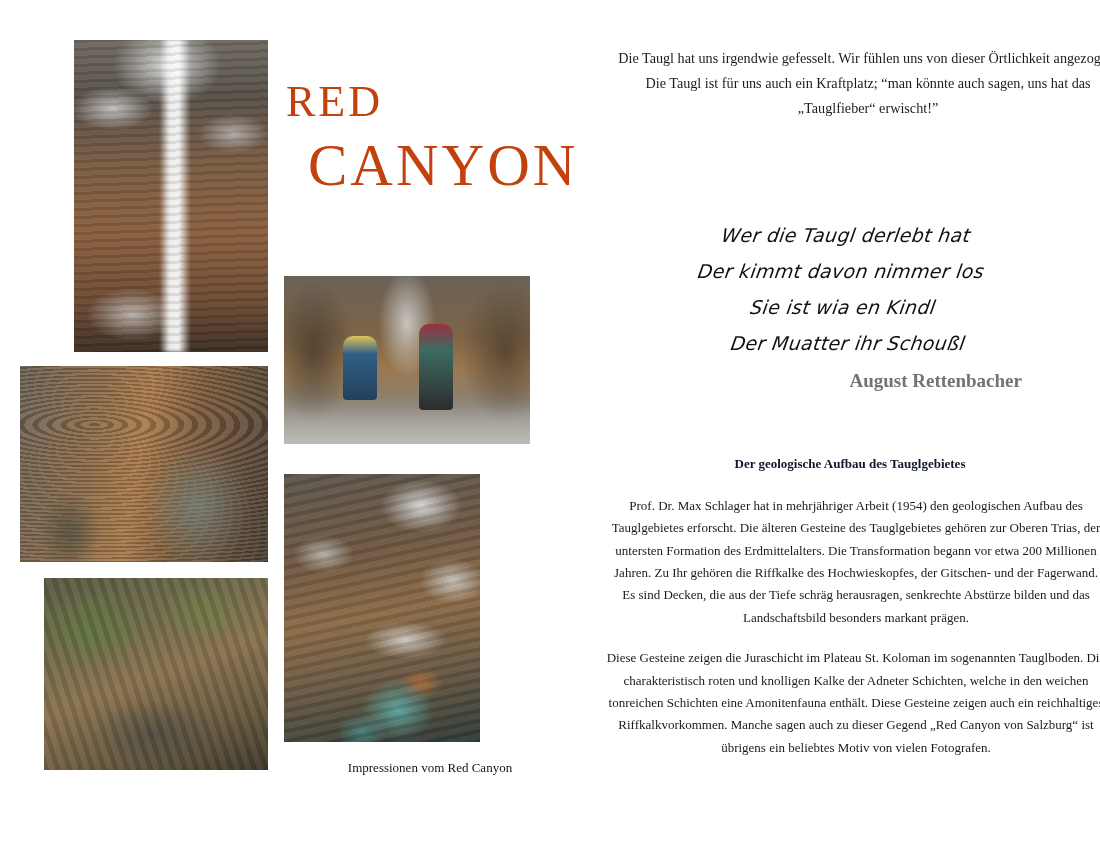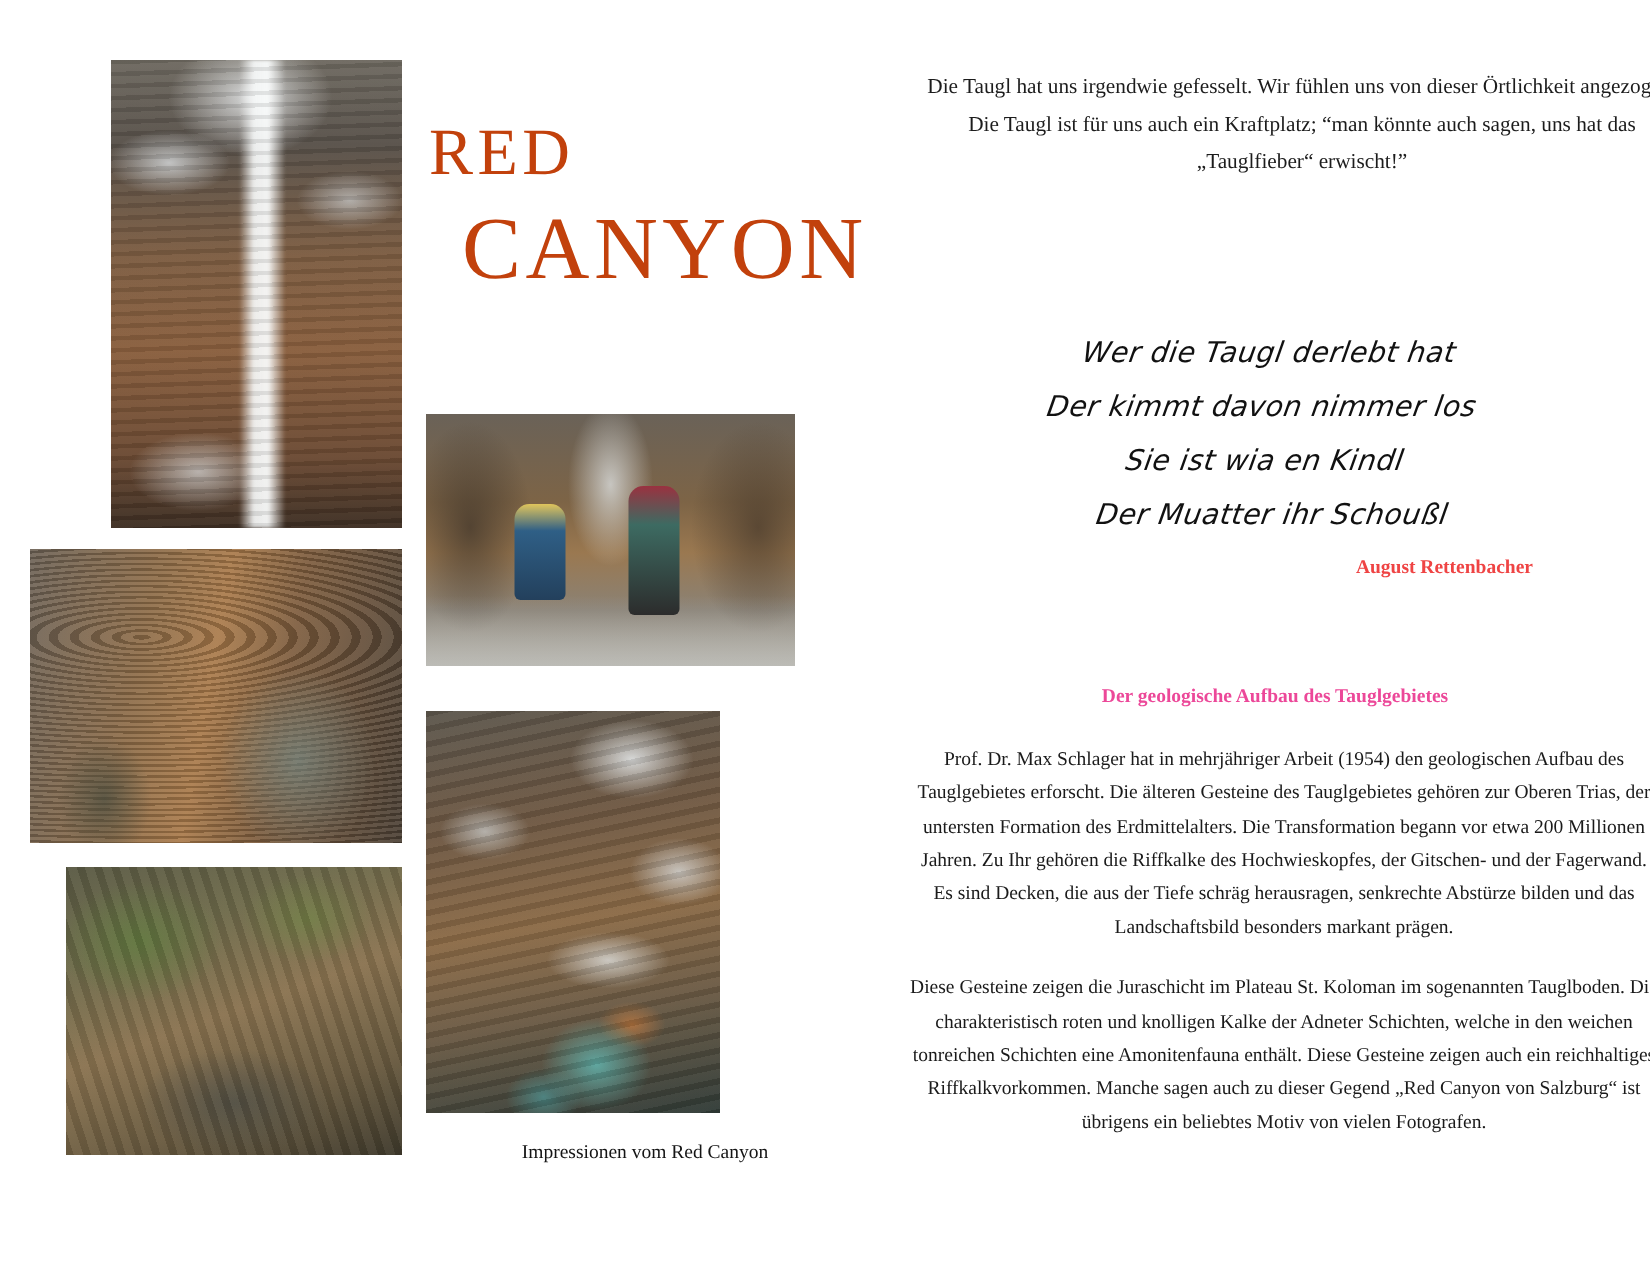--- a/index.html
+++ b/index.html
@@ -215,30 +215,30 @@
     margin: 16px 0;
   }
   .poem-line.l1 { margin-left: -8px; }
   .poem-line.l2 { margin-left: -18px; }
   .poem-line.l3 { margin-left: -14px; }
   .poem-line.l4 { margin-left: -4px; }
   #poem-author {
     text-align: right;
     padding-right: 78px;
     margin-top: 6px;
+    font-size: 19px;
+    font-weight: bold;
+    color: #737373;
+  }
+  #geo-heading {
+    top: 456px;
+    text-align: center;
     font-size: 13px;
     font-weight: bold;
-    color: #ef4444;
-  }
-  #geo-heading {
-    top: 456px;
-    text-align: center;
-    font-size: 13px;
-    font-weight: bold;
-    color: #ec4899;
+    color: #0f172a;
   }
   #geo-body {
     top: 495px;
     text-align: center;
     font-size: 13px;
     line-height: 1.72;
     color: #1a1a1a;
     padding: 0 6px;
   }
   #geo-body p { margin: 0 0 18px 0; }

